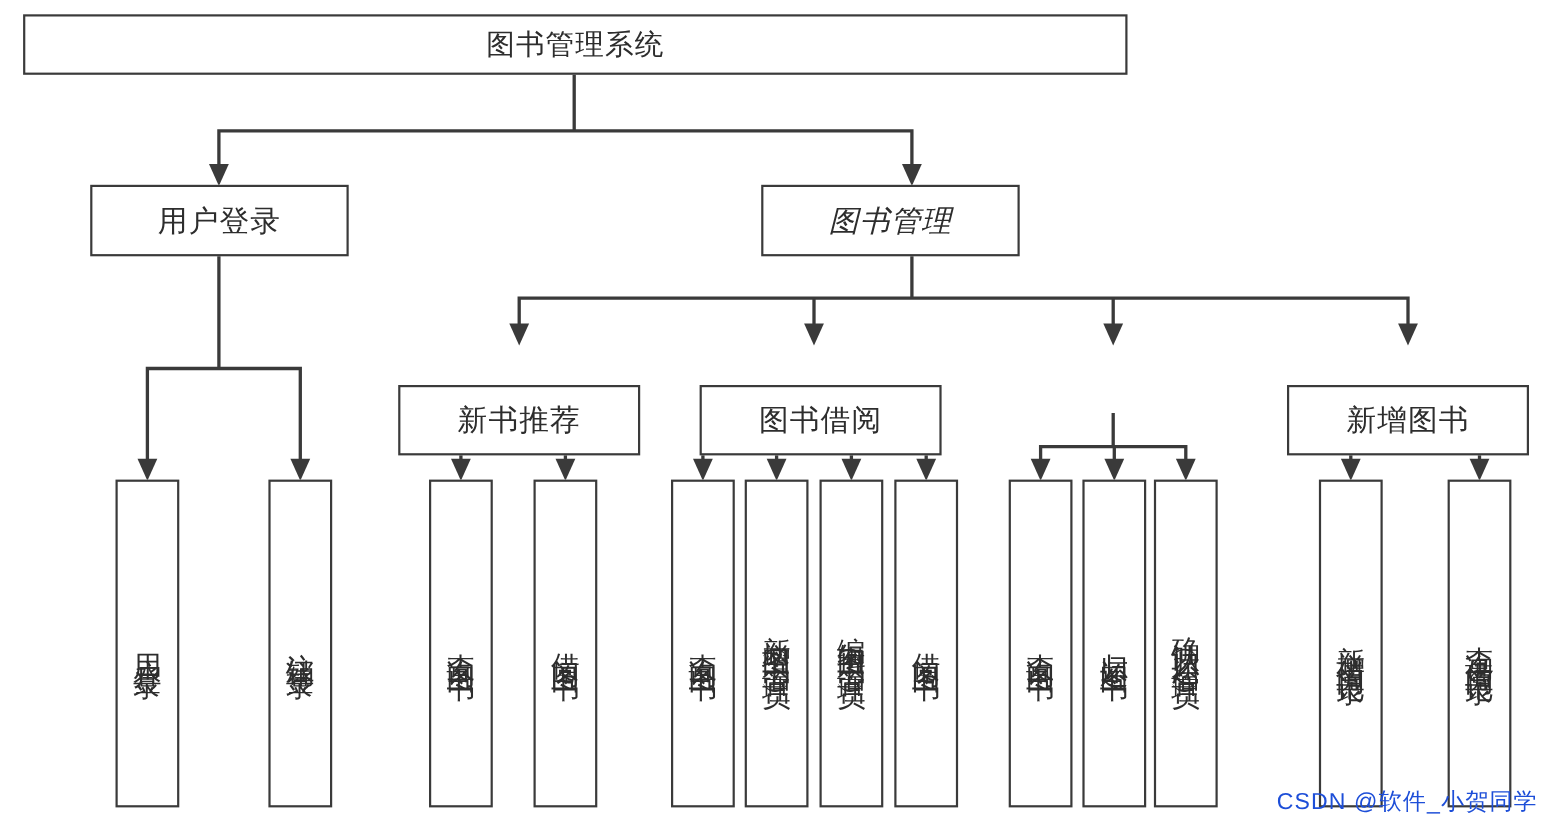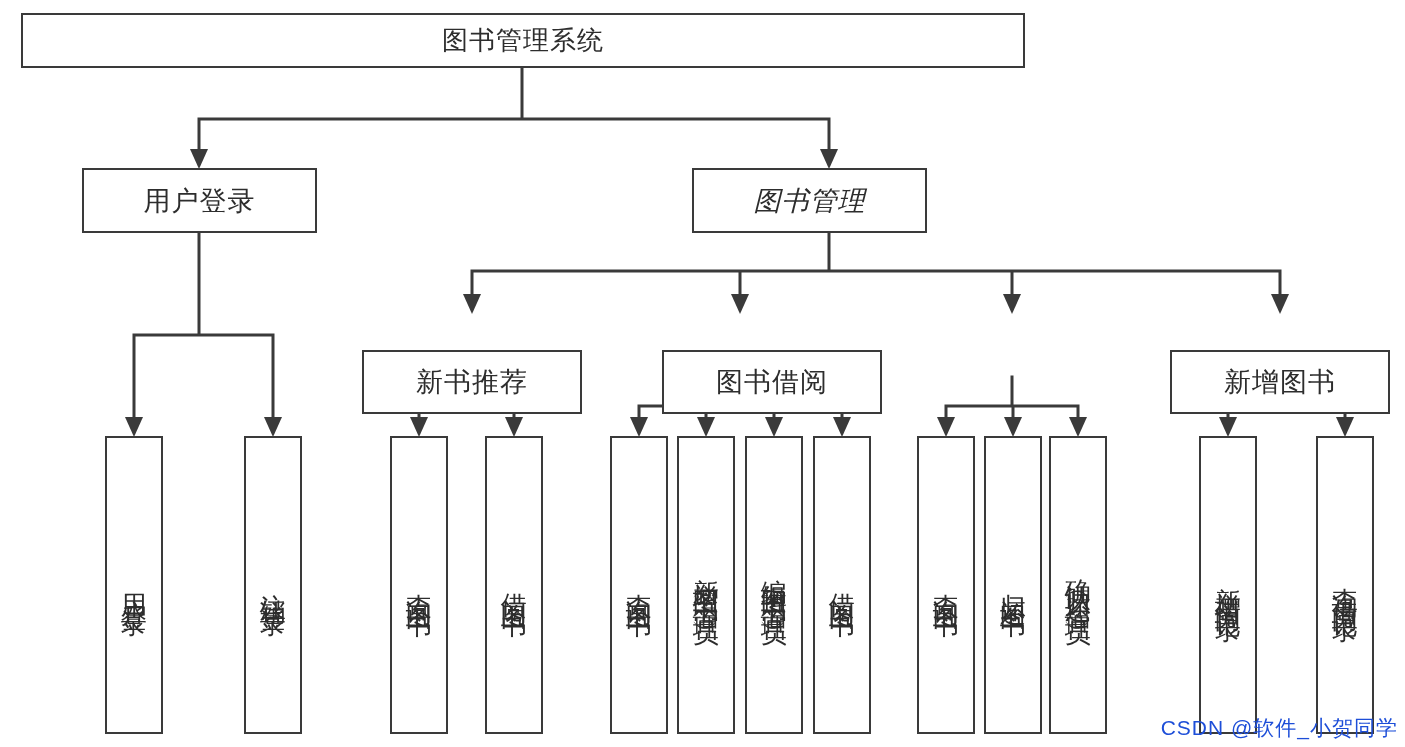--- a/index.html
+++ b/index.html
@@ -35,21 +35,21 @@
   }
   .node-root { left: 21px; top: 13px; width: 1004px; height: 55px; }
   .node-root .hlabel { font-size: 26px; }
 
   .lvl2 { top: 168px; width: 235px; height: 65px; }
   .node-user-login { left: 82px; }
   .node-book-management { left: 692px; font-style: italic; }
 
   .lvl3 { top: 313px; width: 220px; height: 64px; margin-top: 37px; }
   .node-new-book-recommend { left: 362px; }
-  .node-book-borrowing { left: 662px; }
+  .node-book-borrowing { left: 636px; }
   .node-current-borrowing { left: 902px; }
   .node-borrowing-records { left: 1170px; }
 
   .leaf { top: 436px; width: 58px; height: 298px; }
   .leaf .vtext {
     writing-mode: vertical-rl;
     text-orientation: mixed;
     font-size: 26px;
     line-height: 1.1;
     letter-spacing: 6px;

